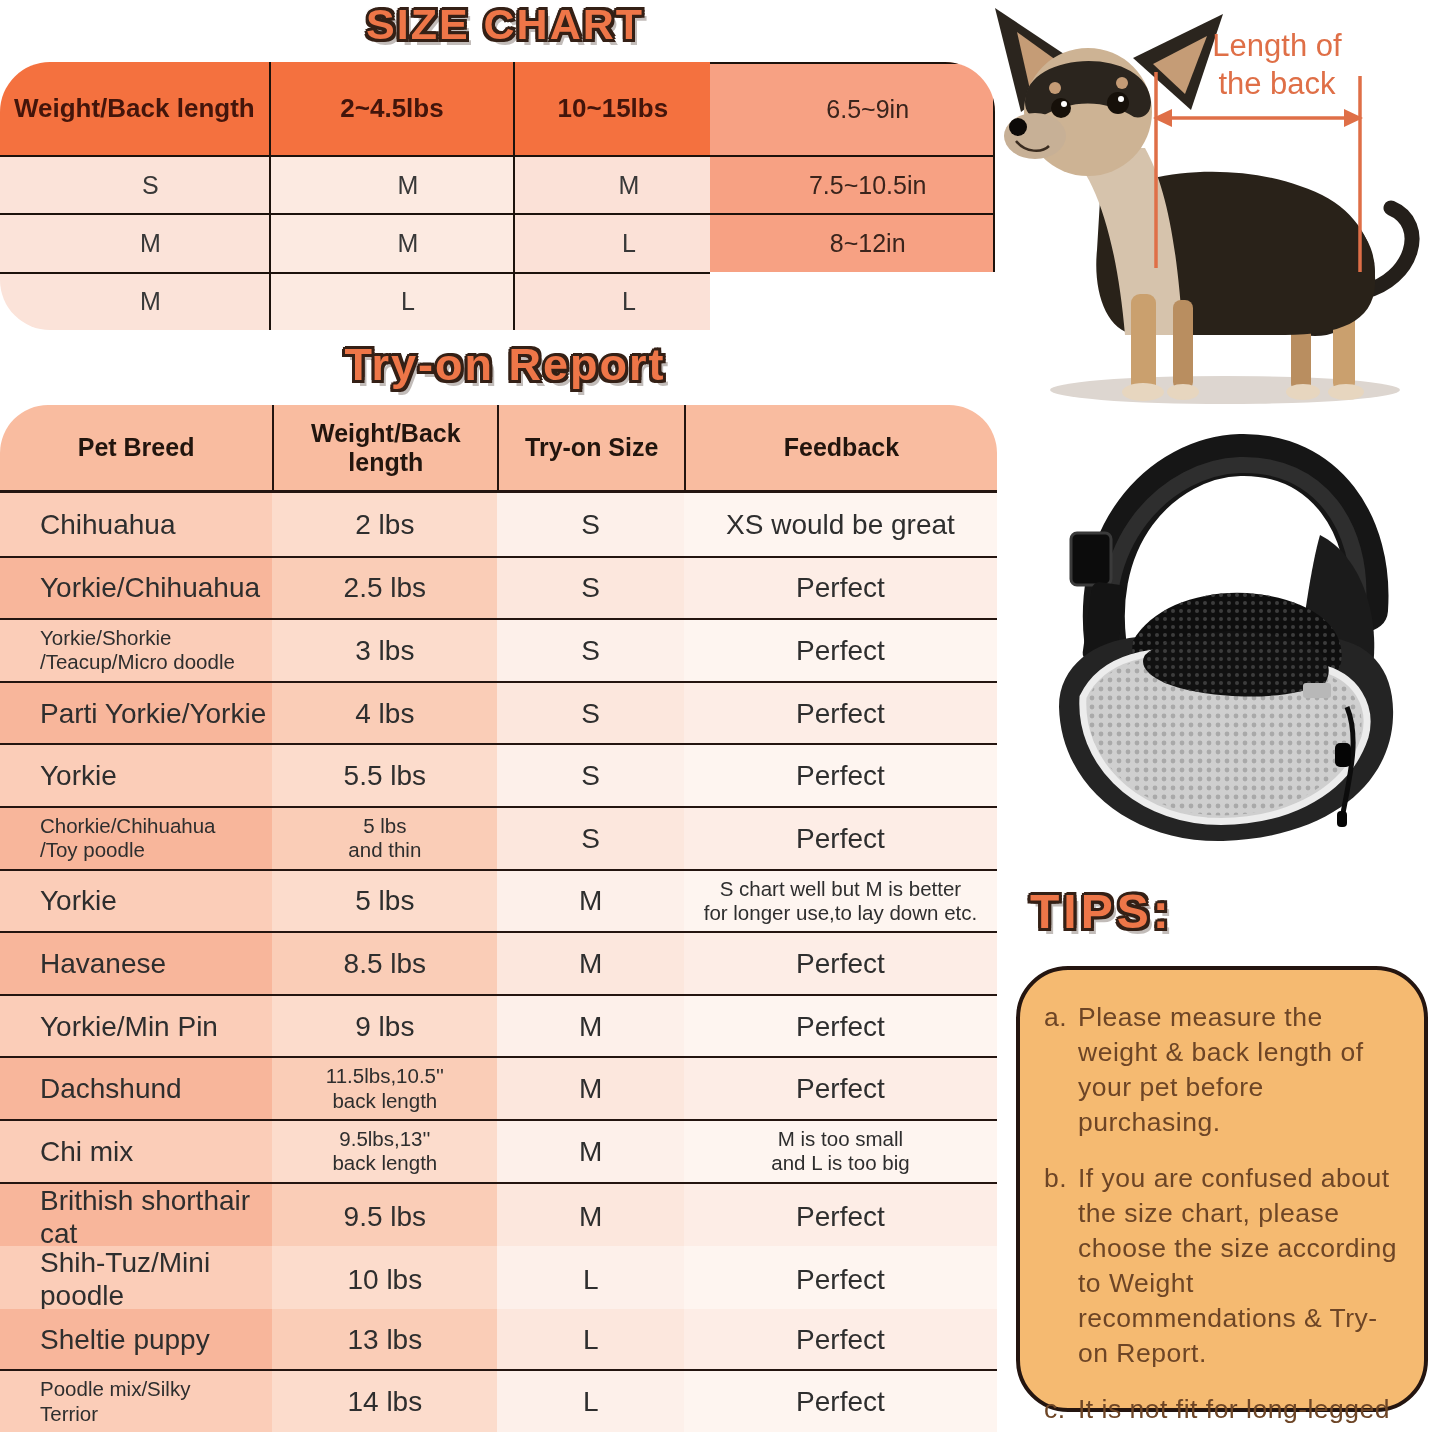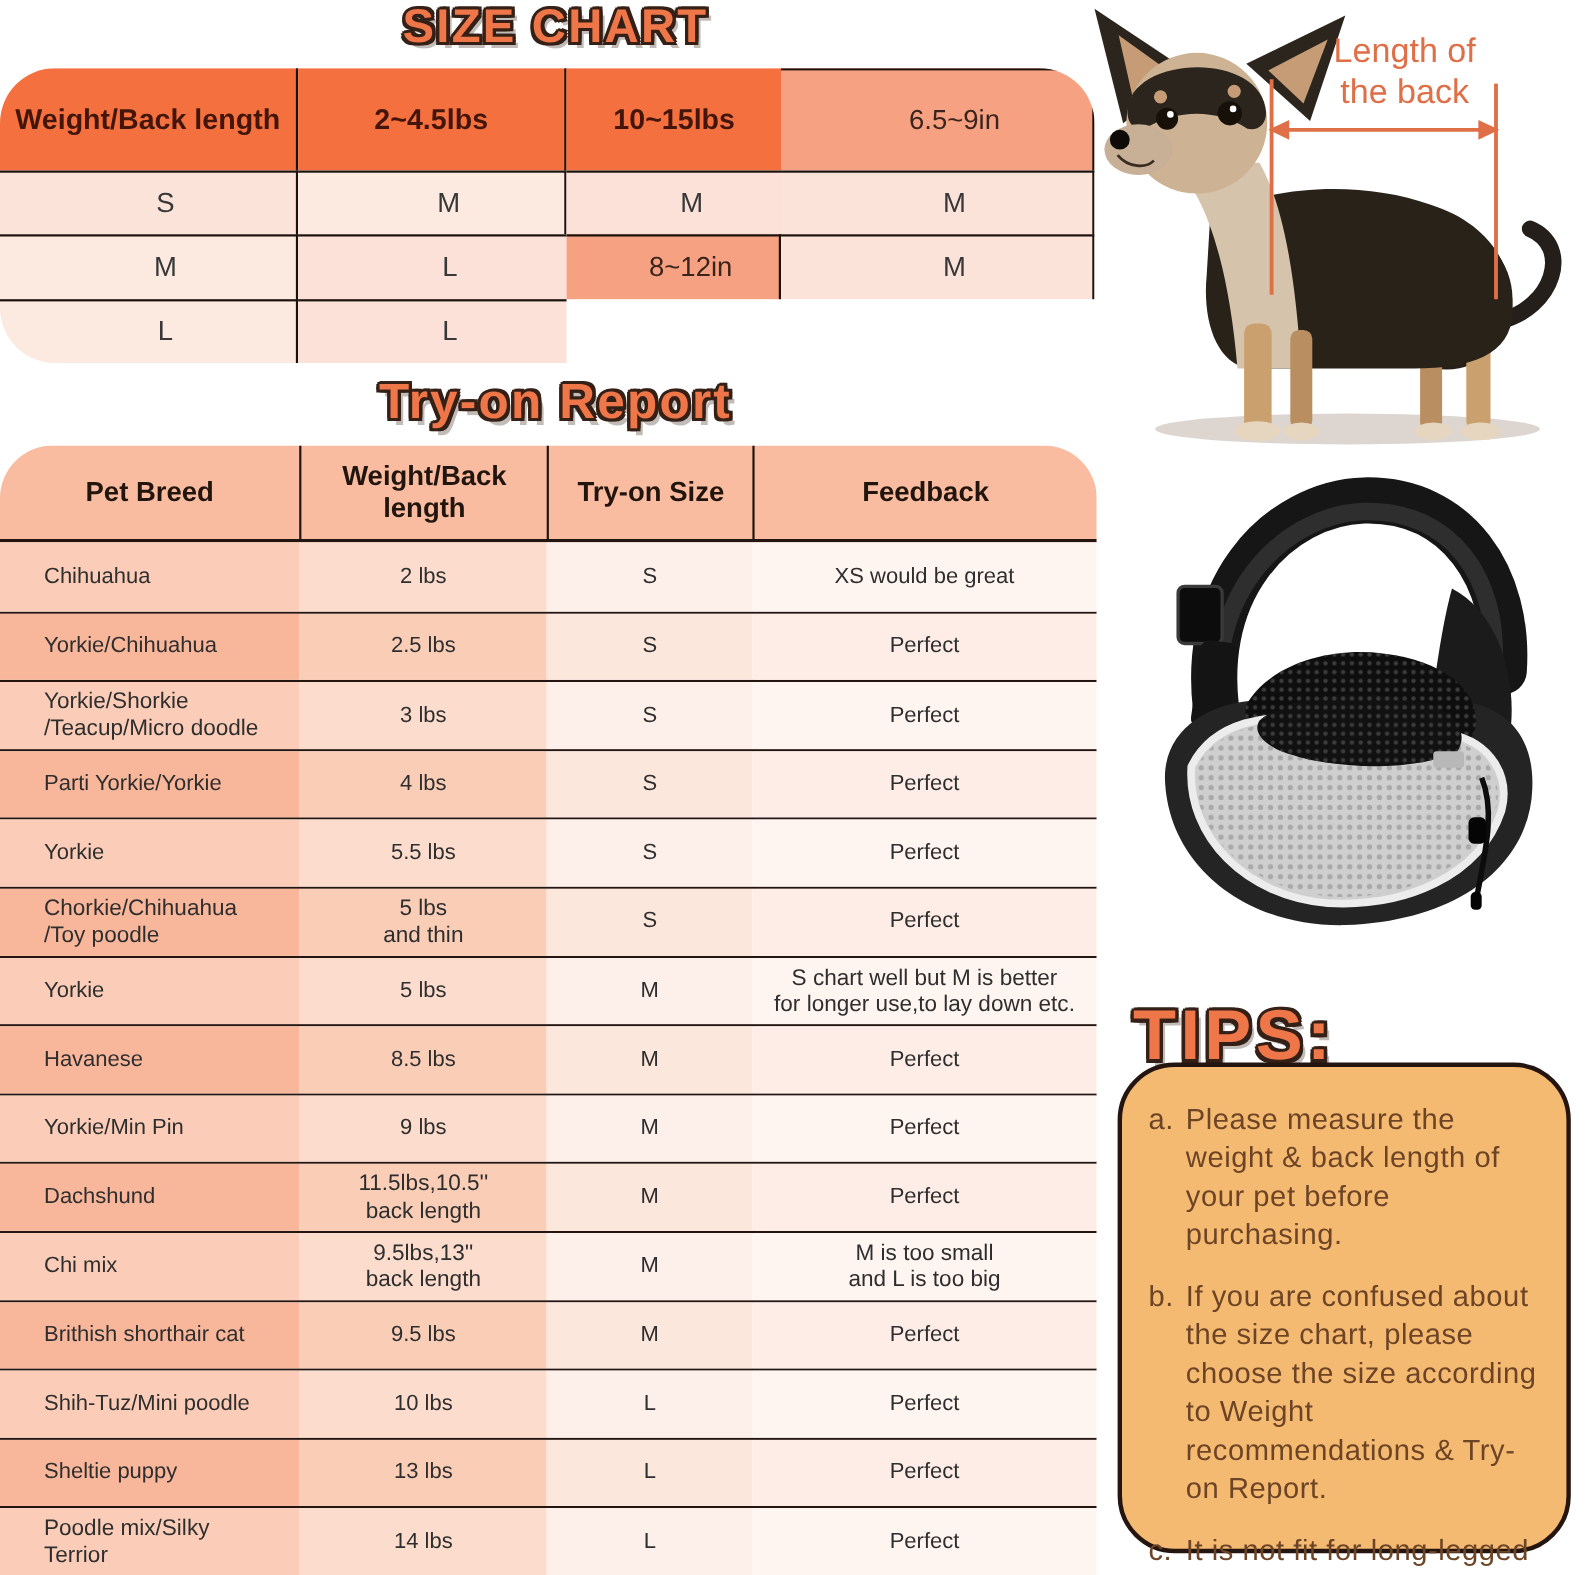--- a/index.html
+++ b/index.html
@@ -11,21 +11,21 @@
   .bubble{
     position:absolute;font-weight:bold;color:#EE7648;letter-spacing:2px;
     text-shadow:
       -3px -3px 0 #34201608, 3px -3px 0 #342016, -3px 3px 0 #342016, 3px 3px 0 #342016,
       -3px 0 0 #342016, 3px 0 0 #342016, 0 -3px 0 #342016, 0 3px 0 #342016,
       -2px -2px 0 #342016, 2px -2px 0 #342016, -2px 2px 0 #342016, 2px 2px 0 #342016,
       5px 6px 0 #3420164d;
   }
   .title-size{left:0;top:0;width:1010px;text-align:center;font-size:43px;}
   .title-tryon{left:0;top:339px;width:1010px;text-align:center;font-size:45px;}
-  .title-tips{left:1030px;top:884px;font-size:64px;letter-spacing:4px;margin-top:20px;}
+  .title-tips{left:1030px;top:884px;font-size:48px;letter-spacing:4px;}
 
   
   .sizechart{
     position:absolute;left:0;top:62px;width:995px;height:268px;
     border-radius:50px;overflow:hidden;display:grid;
     grid-template-columns:27.2% 24.6% 19.6% 28.6%;
     grid-template-rows:93px 1fr 1fr 1fr;
   }
   .sc{display:flex;align-items:center;justify-content:center;}
   .sc.br{border-right:2px solid #1c120c;}
@@ -46,21 +46,21 @@
     display:grid;grid-template-columns:27.3% 22.6% 18.7% 31.4%;
     height:88px;background:#F9BCA0;border-bottom:3px solid #241510;box-sizing:border-box;
   }
   .th{display:flex;align-items:center;justify-content:center;
       font-weight:bold;font-size:25px;color:#22150e;text-align:center;}
   .th + .th{border-left:2px solid #241510;}
   .t-body .tr{
     display:grid;grid-template-columns:27.3% 22.6% 18.7% 31.4%;height:62.6px;box-sizing:border-box;
   }
   .t-body .tr + .tr{border-top:2px solid #241510;}
-  .td{display:flex;align-items:center;justify-content:center;font-size:20px;
+  .td{display:flex;align-items:center;justify-content:center;font-size:28px;
       color:#2e2e2e;text-align:center;white-space:pre-line;line-height:1.18;}
   .td.breed{justify-content:flex-start;padding-left:40px;text-align:left;}
   .td.small{font-size:20.5px;}
   
   .t-body .tr:nth-child(odd) .c0{background:#FBCDB8;}
   .t-body .tr:nth-child(even) .c0{background:#F8B69B;}
   .t-body .tr:nth-child(odd) .c1{background:#FCDCCC;}
   .t-body .tr:nth-child(even) .c1{background:#FACDB7;}
   .t-body .tr:nth-child(odd) .c2{background:#FDF0EA;}
   .t-body .tr:nth-child(even) .c2{background:#FCE7DD;}
@@ -93,20 +93,21 @@
   <div class="sizechart">
     <div class="sc head br">Weight/Back length</div>
     <div class="sc head br">2~4.5lbs</div>
     <div class="sc head">10~15lbs</div>
 
     <div class="sc lab bt br">6.5~9in</div>
     <div class="sc val v1 bt br">S</div>
     <div class="sc val v2 bt br">M</div>
     <div class="sc val v3 bt">M</div>
 
+    <div class="sc lab bt br">7.5~10.5in</div>
     <div class="sc val v1 bt br">M</div>
     <div class="sc val v2 bt br">M</div>
     <div class="sc val v3 bt">L</div>
 
     <div class="sc lab bt br">8~12in</div>
     <div class="sc val v1 bt br">M</div>
     <div class="sc val v2 bt br">L</div>
     <div class="sc val v3 bt">L</div>
   </div>
 

